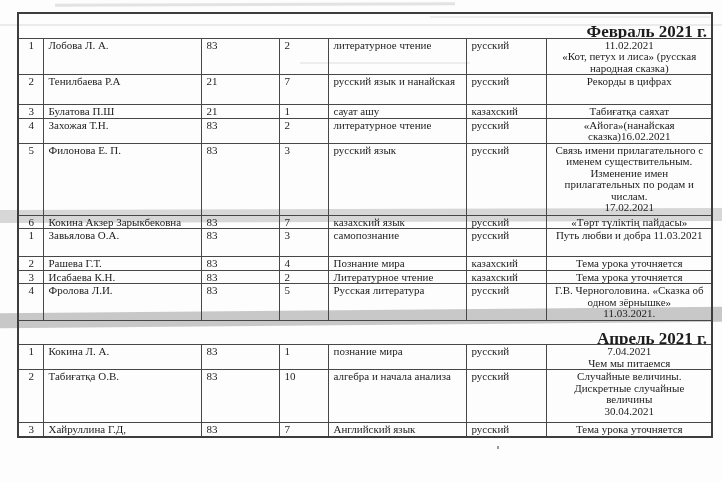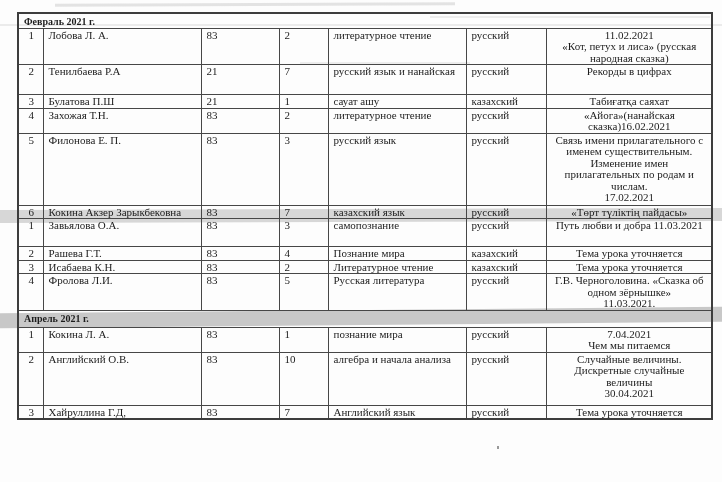--- a/index.html
+++ b/index.html
@@ -29,22 +29,22 @@
   table.sched td{
     border:1px solid #474747;
     vertical-align:top;
     padding:1px 4px 0 5px;
     overflow:hidden;
   }
   table.sched{border:2px solid #3d3d3d;}
   td.c-num{text-align:center;padding-left:1px;padding-right:1px;}
   td.c-topic{white-space:pre-line;text-align:center;}
   tr.month-row td{
-    background:transparent;text-align:left;font-weight:bold;font-size:10px;
-    padding-top:2px;
+    background:transparent;text-align:right;font-weight:bold;font-size:17px;
+    padding-top:12px;
   }
 </style>
 </head>
 <body>
 
 <div class="band band-noise" id="band-top"></div>
 <div class="band" id="band-feb-bottom"></div>
 <div class="band band-noise" id="band-mar"></div>
 <div class="band band-noise" id="band-apr"></div>
 <div class="streak" id="streak-1"></div>
@@ -176,21 +176,21 @@
     <td>Кокина Л. А.</td>
     <td>83</td>
     <td>1</td>
     <td>познание мира</td>
     <td>русский</td>
     <td class="c-topic">7.04.2021
 Чем мы питаемся</td>
   </tr>
   <tr style="height:53px">
     <td class="c-num">2</td>
-    <td>Английский О.В.</td>
+    <td>Табиғатқа О.В.</td>
     <td>83</td>
     <td>10</td>
     <td>алгебра и начала анализа</td>
     <td>русский</td>
     <td class="c-topic">Случайные величины.
 Дискретные случайные
 величины
 30.04.2021</td>
   </tr>
   <tr style="height:14px">

